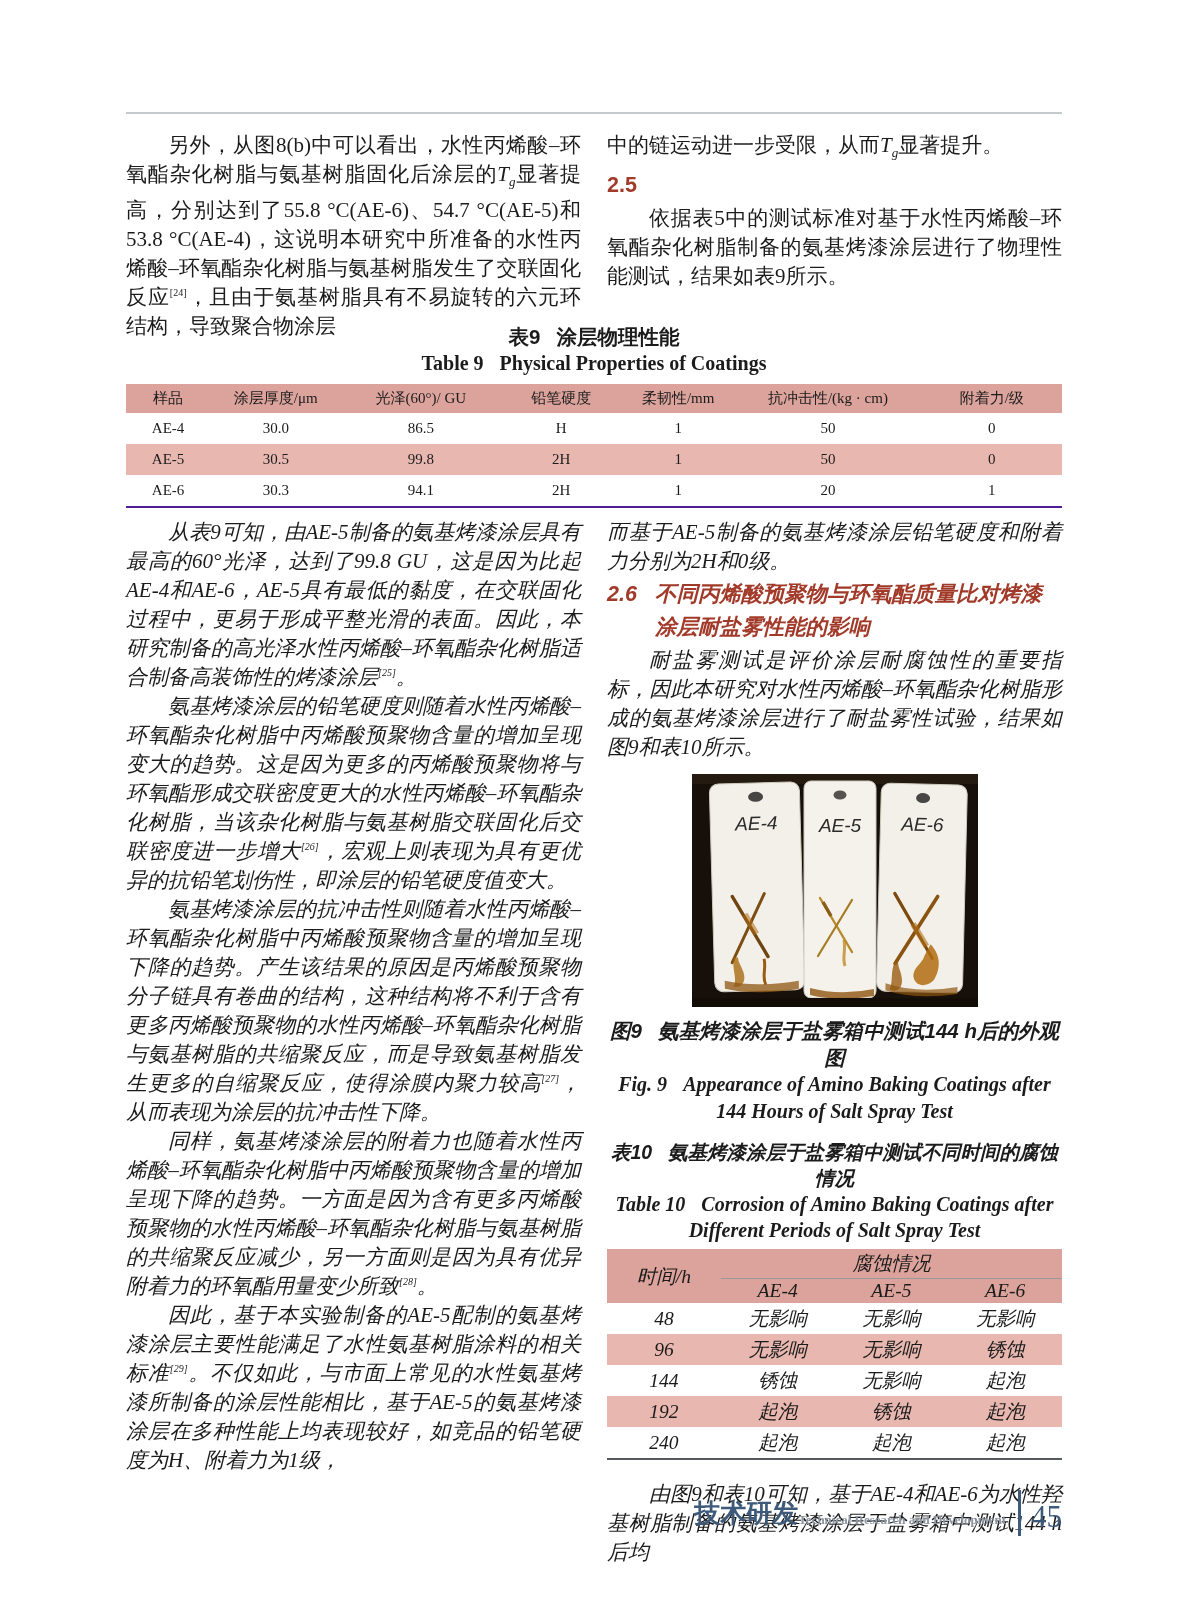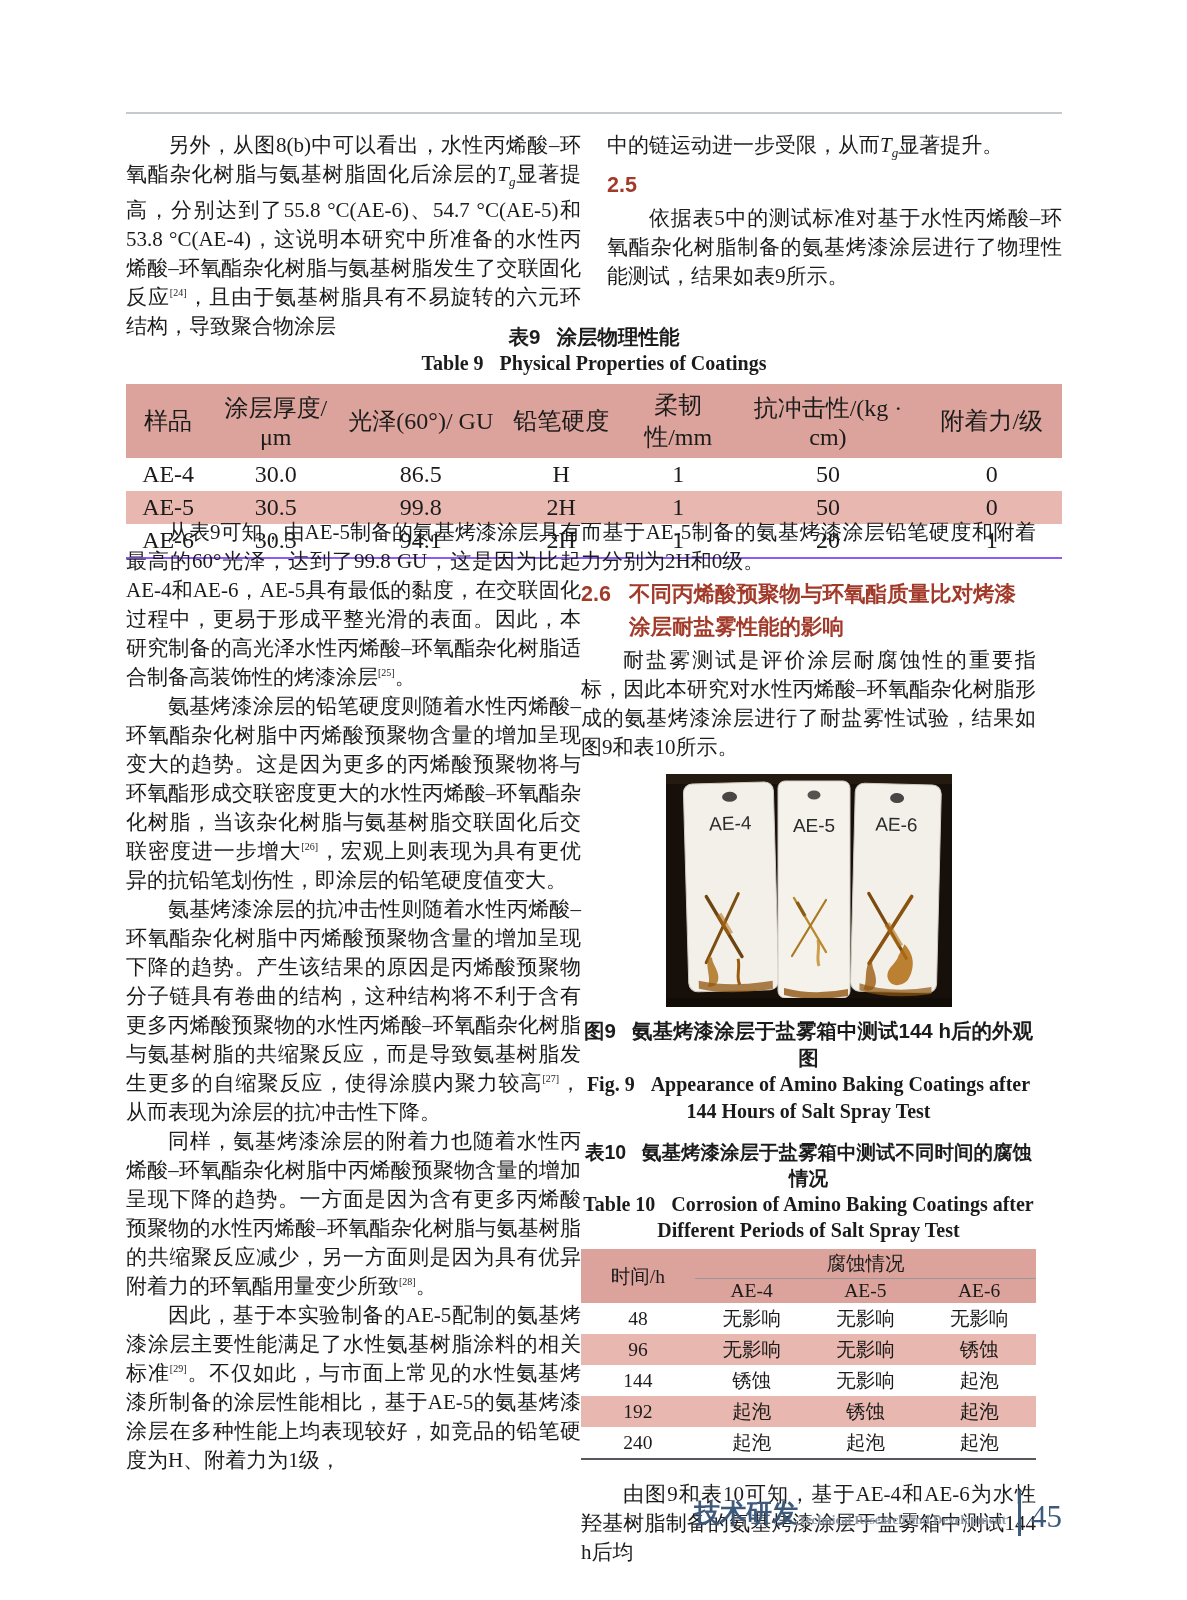--- a/index.html
+++ b/index.html
@@ -19,42 +19,42 @@
   .running-head{
     position:absolute;top:84px;left:126px;width:936px;
     text-align:right;font-size:19px;color:#8f979e;
     font-family:"Liberation Sans","DejaVu Sans",sans-serif;
   }
   .head-rule{
     position:absolute;top:112px;left:126px;width:936px;height:2px;background:#c4c9cd;
   }
   
   .cols-top{position:absolute;top:131px;left:126px;width:936px;display:flex;gap:26px;}
-  .cols-main{position:absolute;top:518px;left:126px;width:936px;display:flex;}
+  .cols-main{position:absolute;top:518px;left:126px;width:936px;display:flex;gap:26px;font-style:italic;}
   .col{width:455px;}
   .para{font-size:21px;line-height:29px;text-align:justify;margin:0;}
   .ind{text-indent:2em;}
   sup.ref{font-size:10px;line-height:0;vertical-align:super;}
   .tvar{font-style:italic;}
   .tvar sub{font-size:13px;font-style:italic;}
   .sec-h{
     display:flex;color:var(--red);
     font-family:"Liberation Sans","DejaVu Sans",sans-serif;
     font-weight:700;font-size:21.5px;line-height:33px;margin:2px 0 2px 0;
     text-align:left;
   }
   .sec-h .num{flex:none;width:48px;}
   .sec-h .htext{flex:1;}
   
   .table9-block{position:absolute;top:324px;left:126px;width:936px;}
   .cap-zh{font-family:"Liberation Sans","DejaVu Sans",sans-serif;font-weight:700;font-size:20.5px;text-align:center;line-height:26px;}
   .cap-en{font-family:"Liberation Serif","DejaVu Serif",serif;font-weight:700;font-size:20px;text-align:center;line-height:26px;}
   .lbl{margin-right:16px;}
   table{border-collapse:collapse;}
-  .t9{width:100%;margin-top:8px;font-size:24px;text-align:center;border-bottom:2px solid #8b5cf6;}
+  .t9{width:100%;margin-top:8px;font-size:15px;text-align:center;border-bottom:2px solid #4c1d95;}
   .t9 th{background:var(--pink-head);font-weight:400;padding:5px 2px;}
   .t9 td{padding:3px 2px;height:25px;}
   .t9 tr.hl{background:var(--pink-row);}
   
   .fig-wrap{margin:12px auto 10px auto;width:286px;}
   .fig-wrap svg{display:block;}
   .fig-cap .cap-en{line-height:27px;}
   .fig-cap .cap-zh{line-height:27px;}
   
   .t10-titles{margin-top:14px;}

